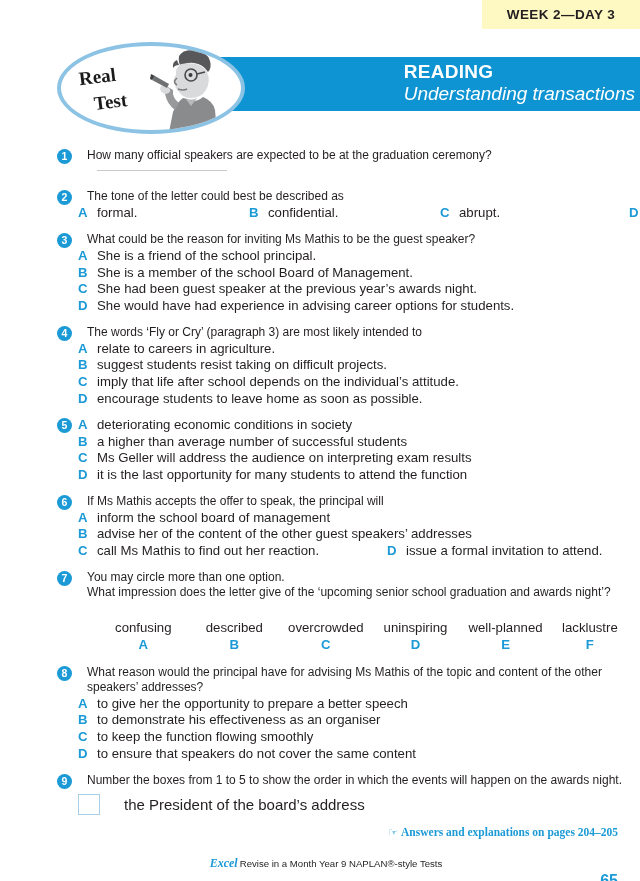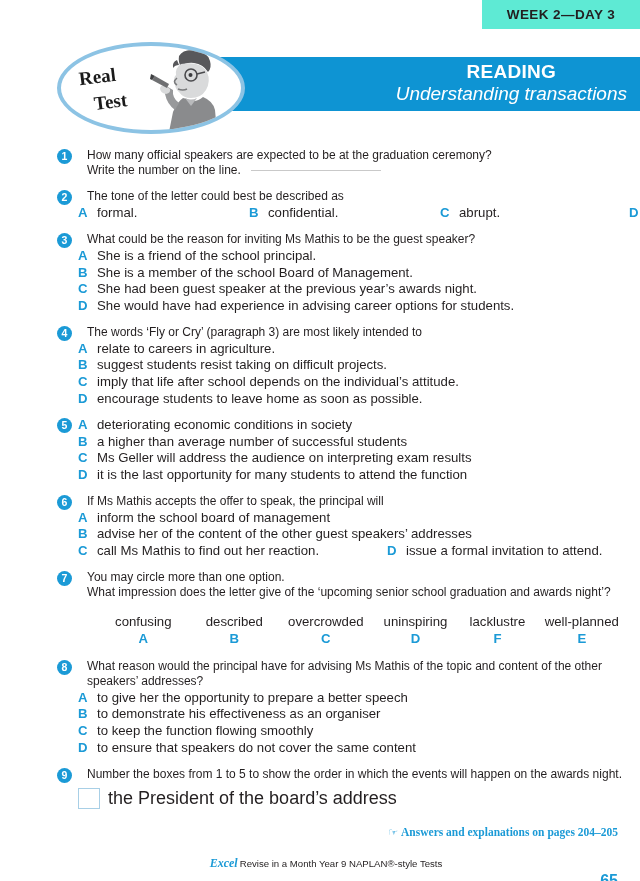--- a/index.html
+++ b/index.html
@@ -16,43 +16,43 @@
     overflow: hidden;
   }
 
   
   .week-badge {
     position: absolute;
     top: 0;
     left: 482px;
     width: 158px;
     height: 29px;
-    background: #5eead4;
+    background: #fef9c3;
     display: flex;
     align-items: center;
     justify-content: center;
     font-size: 13.5px;
     font-weight: bold;
     letter-spacing: 0.4px;
     color: #231f20;
   }
 
   .banner {
     position: absolute;
     top: 57px;
     left: 185px;
     right: 0;
     height: 54px;
     background: #0e94d3;
   }
   .banner-text {
     position: absolute;
-    right: 13px;
+    right: 5px;
     top: 4px;
-    text-align: center;
+    text-align: left;
     color: #ffffff;
     line-height: 1.12;
   }
   .banner-title {
     font-size: 19px;
     font-weight: bold;
     letter-spacing: 0.3px;
     display: block;
   }
   .banner-sub {
@@ -145,21 +145,21 @@
   }
   .opts-row .opt { flex: 0 0 auto; }
   .opts-row .opt.w1 { width: 152px; }
   .opts-row .opt.w2 { width: 172px; }
   .opts-row .opt.w3 { width: 170px; }
   .opts-row2 .opt.h1 { width: 290px; }
 
   
   .wordgrid {
     display: flex;
-    margin-top: 14px;
+    margin-top: 20px;
     padding-left: 20px;
   }
   .wordcell {
     text-align: center;
     font-size: 13.2px;
     line-height: 1.2;
   }
   .wordcell .w { display: block; }
   .wordcell .l {
     display: block;
@@ -176,22 +176,22 @@
     height: 22.5px;
   }
   .checkbox {
     width: 20px;
     height: 19px;
     border: 1px solid #a8cfe6;
     background: #ffffff;
     flex: 0 0 auto;
   }
   .boxlabel {
-    font-size: 18px;
-    margin-left: 8px;
+    font-size: 15px;
+    margin-left: 24px;
   }
 
   
   .answers-note {
     position: absolute;
     top: 826px;
     right: 22px;
     color: #1b9ad6;
     font-family: "Liberation Serif", serif;
     font-weight: bold;
@@ -281,21 +281,21 @@
     <path d="M46 50 L52 58 L58 50 Q52 53 46 50 Z" fill="#b9babc"></path>
   </svg>
 </div>
 
 <div class="qlist">
 
   <div class="q" style="margin-bottom:11px;">
     <div class="qnum">1</div>
     <div class="qtext">How many official speakers are expected to be at the graduation ceremony?</div>
     <div class="qtext">
-      <span>Write the number on the line.</span><span class="ln"></span>
+      <span class="ln"></span>
     </div>
   </div>
 
   <div class="q" style="margin-bottom:10px;">
     <div class="qnum">2</div>
     <div class="qtext">The tone of the letter could best be described as</div>
     <div class="opts opts-row">
       <div class="opt w1">
         <span class="ltr">A</span>
         <span>formal.</span>
@@ -422,27 +422,27 @@
         <span class="l">B</span>
       </div>
       <div class="wordcell" style="width:96px;">
         <span class="w">overcrowded</span>
         <span class="l">C</span>
       </div>
       <div class="wordcell" style="width:92px;">
         <span class="w">uninspiring</span>
         <span class="l">D</span>
       </div>
+      <div class="wordcell" style="width:97px;">
+        <span class="w">well-planned</span>
+        <span class="l">E</span>
+      </div>
       <div class="wordcell" style="width:80px;">
         <span class="w">lacklustre</span>
         <span class="l">F</span>
-      </div>
-      <div class="wordcell" style="width:97px;">
-        <span class="w">well-planned</span>
-        <span class="l">E</span>
       </div>
     </div>
   </div>
 
   <div class="q" style="margin-bottom:11px;">
     <div class="qnum">8</div>
     <div class="qtext">What reason would the principal have for advising Ms Mathis of the topic and content of the other</div>
     <div class="qtext">speakers’ addresses?</div>
     <div class="opts">
       <div class="opt">

